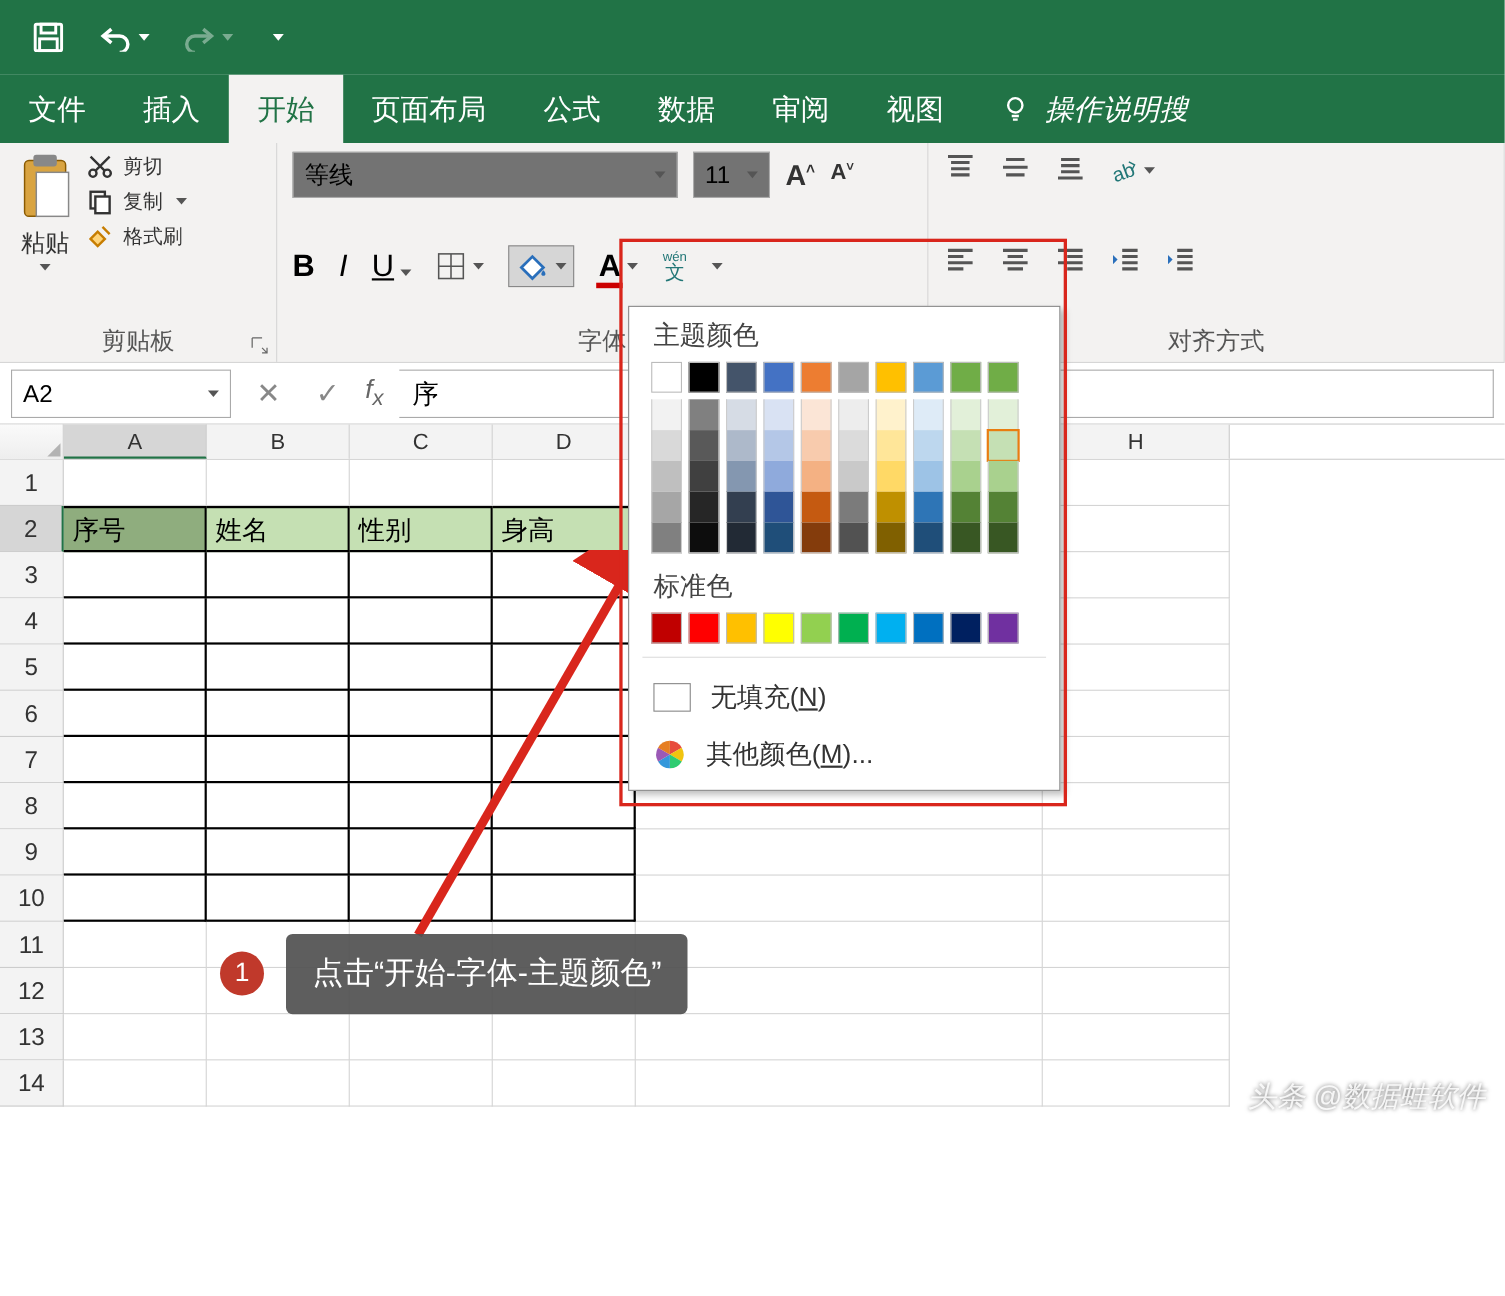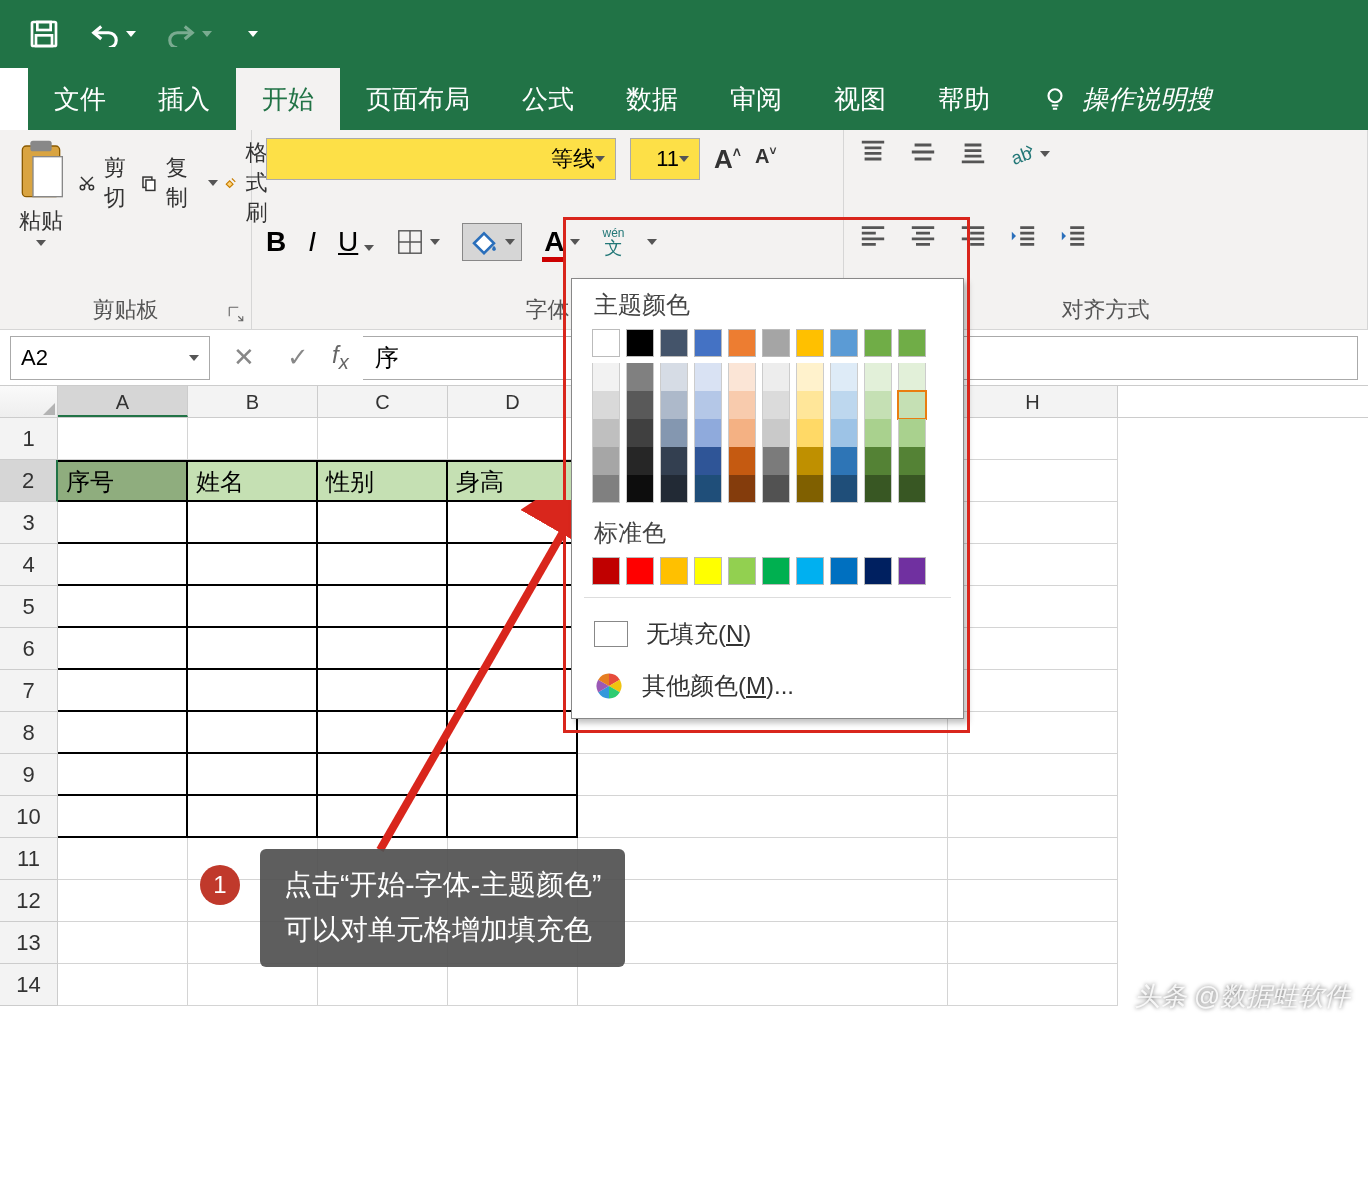--- a/index.html
+++ b/index.html
@@ -7,44 +7,44 @@
 
   
   .titlebar { height: 68px; background: #217346; display: flex; align-items: center; padding-left: 28px; gap: 30px; }
   .qat-btn { color: #fff; display: flex; align-items: center; gap: 4px; }
   .qat-save svg { width: 32px; height: 32px; }
   .qat-undo, .qat-redo { display: flex; align-items: center; gap: 6px; }
   .qat-redo { opacity: .4; }
   .chev { width: 0; height: 0; border-left: 5px solid transparent; border-right: 5px solid transparent; border-top: 6px solid #fff; }
 
   
-  .tabs { height: 62px; background: #217346; display: flex; align-items: stretch; margin-left: 28px; }
+  .tabs { height: 62px; background: #217346; display: flex; align-items: stretch; }
   .tab { padding: 0 26px; color: #fff; font-size: 26px; display: flex; align-items: center; cursor: pointer; }
   .tab.active { background: #f3f2f1; color: #217346; font-weight: 500; }
   .tab.help { display: flex; gap: 14px; align-items: center; font-style: italic; }
   .bulb { width: 26px; height: 26px; }
 
   
   .ribbon { height: 200px; background: #f3f2f1; border-bottom: 1px solid #d6d6d6; display: flex; position: relative; }
   .group { border-right: 1px solid #d6d6d6; padding: 8px 14px 4px 14px; display: flex; flex-direction: column; justify-content: space-between; position: relative; }
   .group-label { text-align: center; font-size: 22px; color: #555; margin-top: 4px; }
   .launcher { position: absolute; right: 6px; bottom: 6px; width: 18px; height: 18px; }
 
   
   .clip-row { display: flex; gap: 10px; align-items: flex-start; }
   .paste-btn { display: flex; flex-direction: column; align-items: center; gap: 4px; }
   .paste-icon { width: 54px; height: 64px; }
   .paste-lbl { font-size: 22px; color: #333; }
-  .clip-col { display: flex; flex-direction: row; gap: 6px; font-size: 22px; color: #333; }
+  .clip-col { display: flex; flex-direction: column; gap: 6px; font-size: 18px; color: #333; }
   .clip-item { display: flex; align-items: center; gap: 8px; }
   .clip-ic { width: 26px; height: 26px; }
 
   
   .font-top { display: flex; gap: 14px; align-items: center; }
-  .font-combo { height: 42px; background: #fde047; border: 1px solid #aaa; display: flex; align-items: center; padding: 0 10px; font-size: 22px; justify-content: flex-end; }
+  .font-combo { height: 42px; background: #737373; border: 1px solid #aaa; display: flex; align-items: center; padding: 0 10px; font-size: 22px; justify-content: space-between; }
   .font-name { width: 350px; }
   .font-size { width: 70px; }
   .grow-shrink { display: flex; gap: 14px; }
   .A-btn { font-size: 26px; font-weight: bold; color: #333; }
   .font-bot { display: flex; gap: 22px; align-items: center; margin-top: 12px; }
   .fb { font-size: 28px; font-weight: bold; }
   .fi { font-size: 28px; font-style: italic; }
   .fu { font-size: 28px; text-decoration: underline; display: flex; gap: 6px; align-items: baseline;}
   .border-btn { display: flex; gap: 6px; align-items: center; }
   .fill-btn   { display: flex; gap: 6px; align-items: center; background: #d6d6d6; padding: 4px 6px; border: 1px solid #888;}
@@ -141,21 +141,20 @@
 
 <div class="tabs">
   <div class="tab">文件</div>
   <div class="tab">插入</div>
   <div class="tab active">开始</div>
   <div class="tab">页面布局</div>
   <div class="tab">公式</div>
   <div class="tab">数据</div>
   <div class="tab">审阅</div>
   <div class="tab">视图</div>
-  <div class="tab">帮助</div>
   <div class="tab help">
     <svg class="bulb" viewBox="0 0 24 24" fill="none" stroke="#fff" stroke-width="2">
         <circle cx="12" cy="9" r="6"></circle>
         <path d="M9 18h6M10 21h4"></path>
       </svg>
     <span>操作说明搜</span>
   </div>
 </div>
 
 <div class="ribbon">
@@ -574,17 +573,16 @@
         <path d="M0 0 12 6 0 12z" fill="#d9261c"></path>
       </marker>
     </defs>
   <line x1="10" y1="350" x2="200" y2="20" stroke="#d9261c" stroke-width="8" marker-end="url(#ah)"></line>
 </svg>
 
 <div class="callout-wrap">
   <div class="badge">1</div>
   <div class="callout">
     <div>点击“开始-字体-主题颜色”</div>
-    <div>可以对单元格增加填充色</div>
   </div>
 </div>
 
 <div class="watermark">头条 @数据蛙软件</div>
 
 </body></html>

